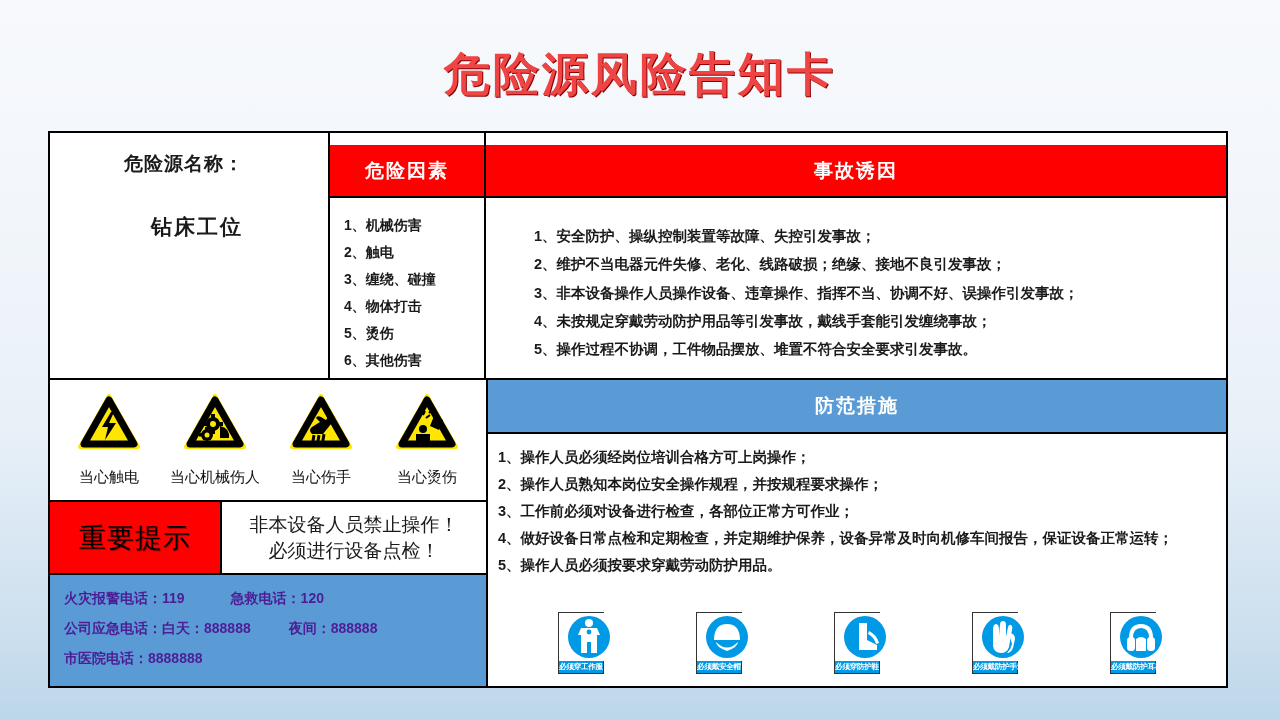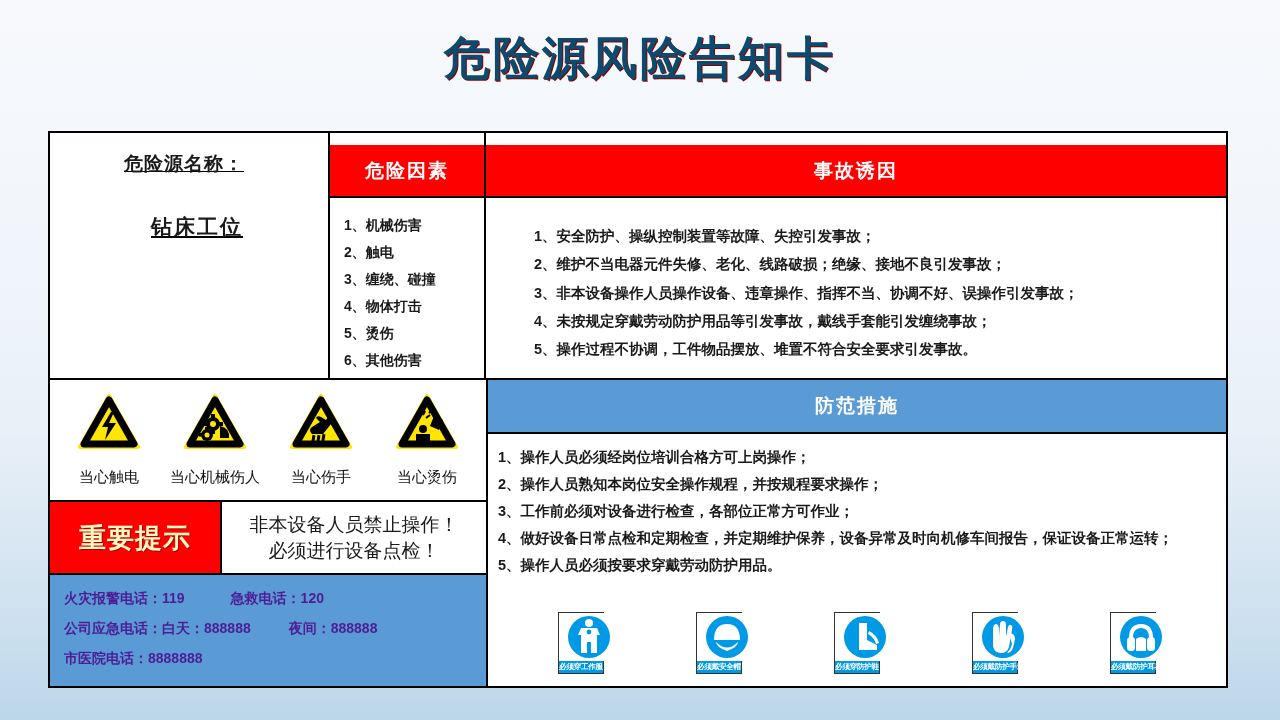--- a/index.html
+++ b/index.html
@@ -7,43 +7,42 @@
     width:1280px; height:720px; overflow:hidden;
   }
   body {
     font-family:"Liberation Sans","DejaVu Sans",sans-serif;
     background:linear-gradient(180deg,#f7f9fc 0%,#f2f6fb 30%,#e8f0f8 60%,#cfe1ef 85%,#bcd7ea 100%);
     position:relative;
   }
 
   
   #title {
-    position:absolute; top:28px; left:0; width:1280px;
+    position:absolute; top:44px; left:0; width:1280px;
     text-align:center;
-    font-size:46px; font-weight:bold; color:#0c4a6e;
+    font-size:46px; font-weight:bold; color:#ef4444;
     letter-spacing:3px;
     text-shadow:1px 1px 0 #8a0000;
   }
 
   
   #card {
     position:absolute; left:48px; top:131px;
     width:1180px; height:557px;
     border:2px solid #000;
     background:#fff;
     display:flex; flex-direction:column;
   }
   .row-top { display:flex; height:247px; border-bottom:2px solid #000; }
   .row-bot { display:flex; flex:1; }
 
   
   #hazard-name-cell {
     width:280px; border-right:2px solid #000;
     padding:18px 10px 0 0;
-    text-decoration:underline;
   }
   #hazard-name-label {
     font-size:19px; font-weight:bold; color:#1a1a1a;
     text-align:center; letter-spacing:1px;
   }
   #hazard-name-value {
     margin-top:36px; font-size:21px; font-weight:bold;
     color:#1a1a1a; text-align:center; letter-spacing:2px;
     padding-left:26px;
   }
@@ -81,22 +80,22 @@
     justify-content:space-around; padding:0 6px;
     border-bottom:2px solid #000;
   }
   .warn-sign { width:96px; text-align:center; }
   .warn-sign svg { display:block; margin:0 auto; }
   .warn-cap { font-size:15px; color:#111; margin-top:18px; white-space:nowrap; }
 
   
   #important-row { height:73px; display:flex; border-bottom:2px solid #000; }
   #important-badge {
-    width:172px; background:#ff0000; color:#fef9c3;
-    font-size:27px; font-weight:bold; letter-spacing:1px;
+    width:172px; background:#ff0000; color:#000000;
+    font-size:27px; font-weight:normal; letter-spacing:1px;
     display:flex; align-items:center; justify-content:center;
     border-right:2px solid #000;
     text-shadow:1px 1px 0 #a00;
   }
   #important-text {
     flex:1; display:flex; flex-direction:column;
     align-items:center; justify-content:center;
     font-size:19px; color:#1a1a1a; line-height:1.33;
   }
 

